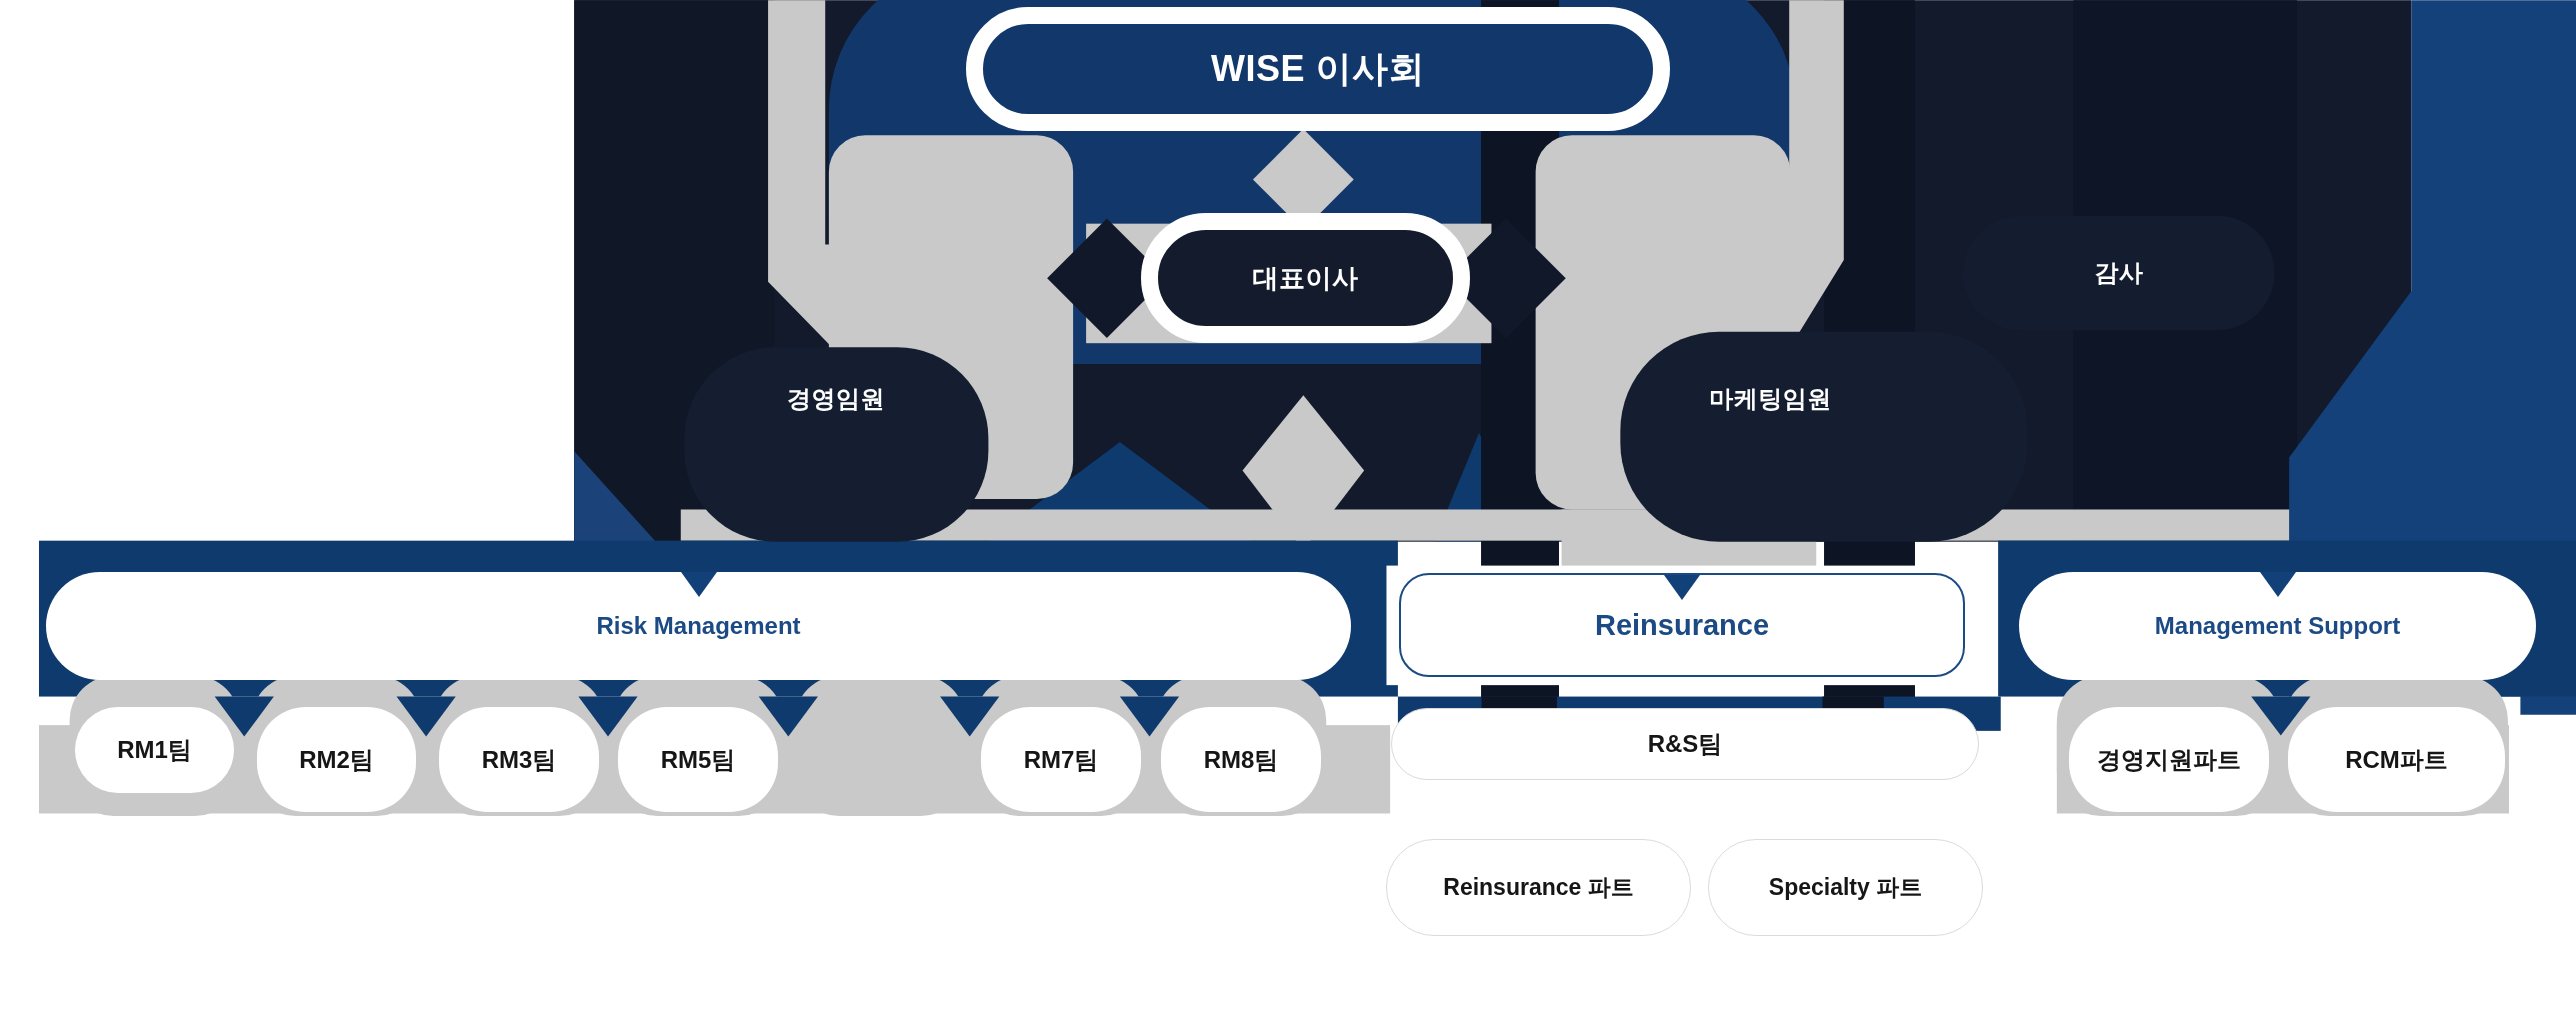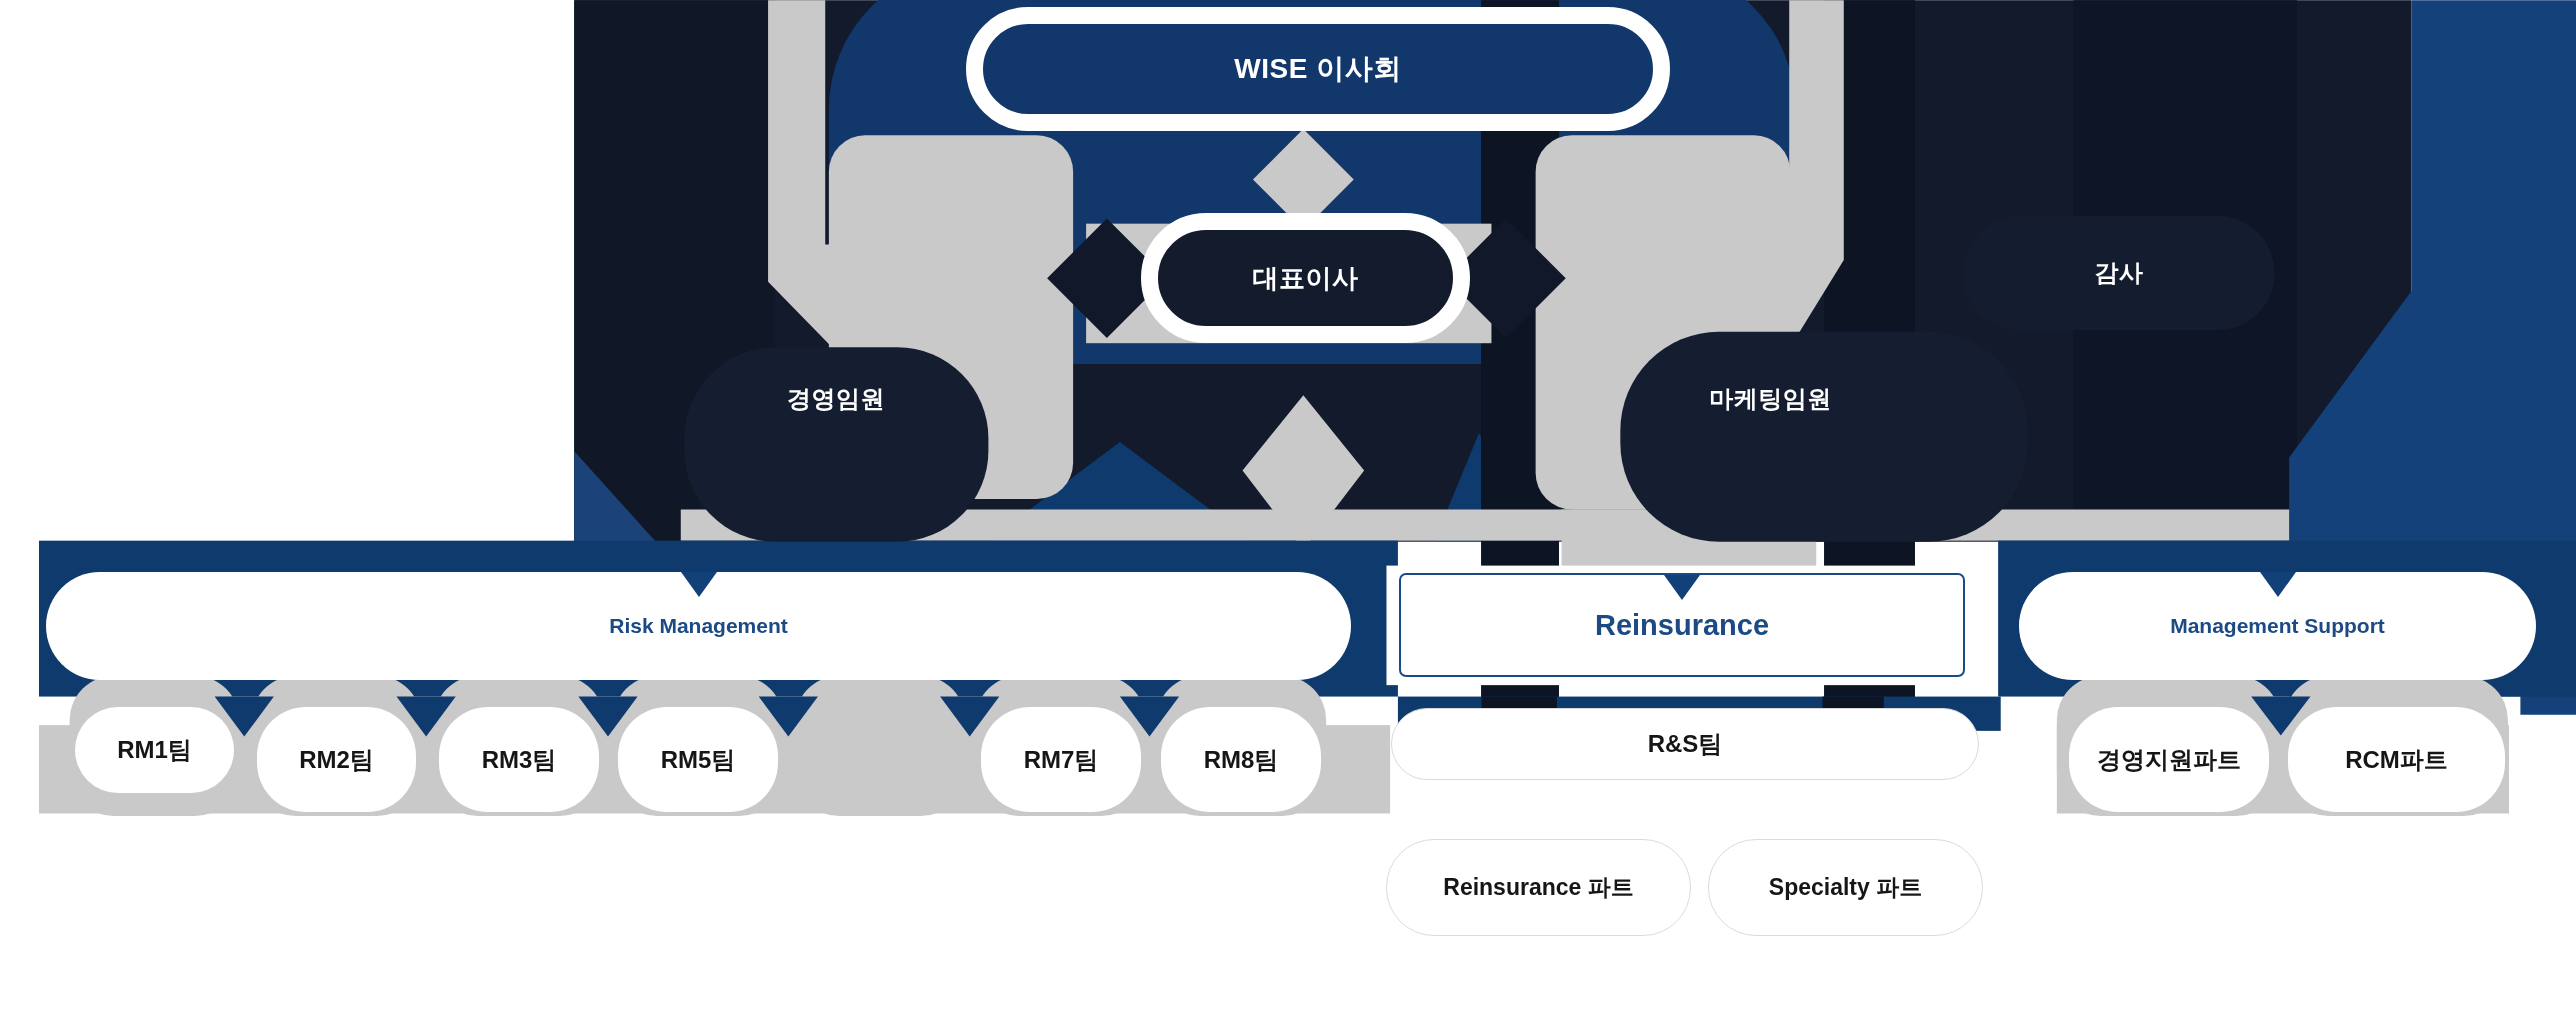--- a/index.html
+++ b/index.html
@@ -8,22 +8,22 @@
   #bg{position:absolute;left:0;top:0;width:2576px;height:1033px;}
   .abs{position:absolute;box-sizing:border-box;}
   .flexc{display:flex;align-items:center;justify-content:center;}
   
   .frame-node{border:17.7px solid #ffffff;border-radius:65px;color:#ffffff;
               font-weight:700;letter-spacing:0.5px;}
   
   .dark-label{color:#ffffff;font-weight:700;font-size:24px;letter-spacing:0.5px;}
   
   .division-pill{background:#ffffff;border-radius:54px;color:#1b4a85;
-                 font-weight:700;font-size:21px;}
-  .division-box{background:#ffffff;border:2.1px solid #1b4a85;border-radius:7px;
+                 font-weight:700;font-size:24px;}
+  .division-box{background:#ffffff;border:2.1px solid #1b4a85;border-radius:30px;
                 color:#1b4a85;font-weight:700;font-size:29px;}
   .chev{position:absolute;top:0;left:50%;transform:translateX(-50%);
         width:0;height:0;border-left:18.7px solid transparent;
         border-right:18.7px solid transparent;border-top:25px solid #12417a;}
   
   .team-pill{background:#ffffff;border-radius:49px;color:#161616;
              font-weight:700;font-size:24px;}
   .team-pill.bordered{border:1.6px solid #d9d9d9;}
   .part-pill{background:#ffffff;border:1.6px solid #dbdbdb;border-radius:48px;
              color:#161616;font-weight:700;font-size:23px;}
@@ -94,21 +94,21 @@
     <polygon points="2155,1340 2269,1340 2212,1417" fill="#0f3a6d"></polygon>
     <polygon points="4332,1340 4446,1340 4389,1415" fill="#0f3a6d"></polygon>
 
     <rect x="2668" y="1088" width="1140" height="230" fill="#ffffff"></rect>
 
     <rect x="3777" y="415" width="600" height="220" rx="110" fill="#141c2f"></rect>
     <rect x="1317" y="668" width="585" height="374" rx="175" fill="#151e31"></rect>
     <rect x="3118" y="638" width="784" height="404" rx="190" fill="#151e31"></rect>
   </svg>
 
-  <div class="abs flexc frame-node" style="left:966px;top:7.3px;width:704px;height:124px;background:#12386b;font-size:28px;">
+  <div class="abs flexc frame-node" style="left:966px;top:7.3px;width:704px;height:124px;background:#12386b;font-size:36px;">
     <span>WISE 이사회</span>
   </div>
 
   <div class="abs flexc frame-node" style="left:1141px;top:213px;width:329px;height:130px;background:#131b2d;font-size:26px;">
     <span>대표이사</span>
   </div>
 
   <div class="abs flexc dark-label" style="left:1963px;top:216px;width:312px;height:114px;justify-content:center;">
     <span>감사</span>
   </div>

